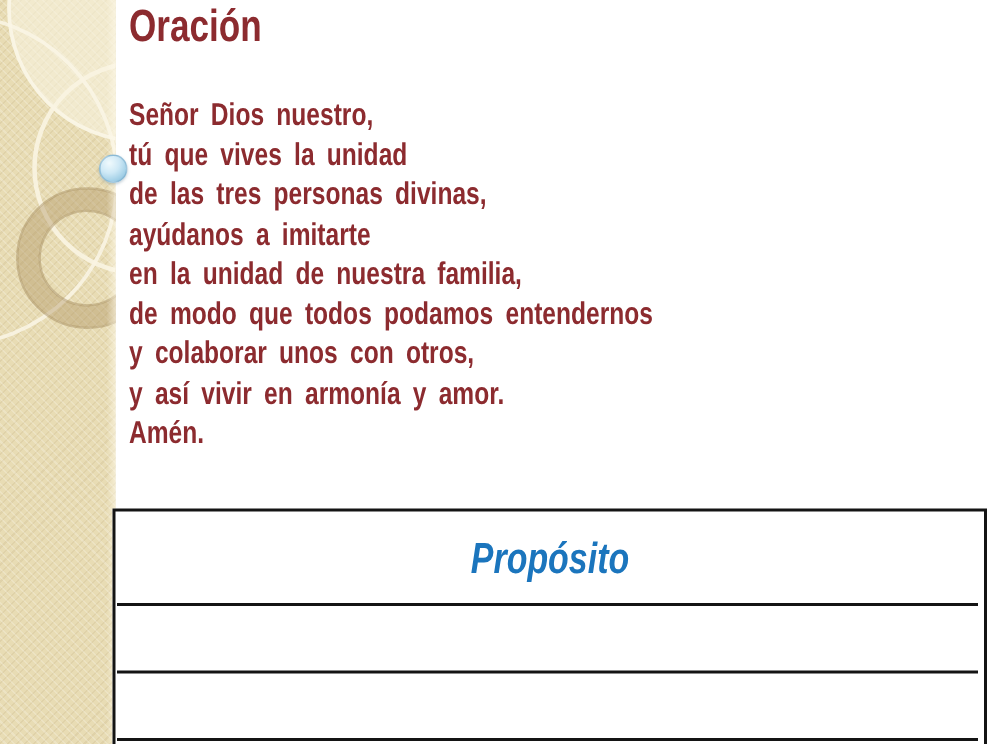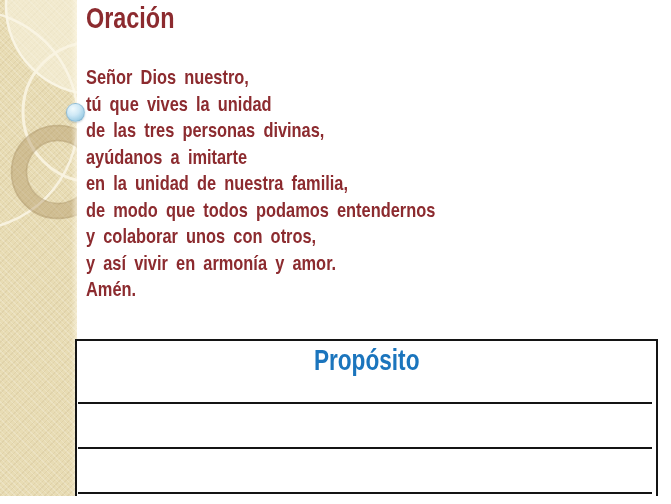--- a/index.html
+++ b/index.html
@@ -55,21 +55,21 @@
     word-spacing:0.22em;letter-spacing:0px;
     white-space:nowrap;
   }
   
   .pbox{
     position:absolute;left:75px;top:339px;width:579px;height:200px;
     border:2px solid var(--border);
     background:#ffffff;
   }
   .pbox-title-wrap{
-    width:100%;text-align:center;padding-top:3px;
+    width:100%;text-align:center;padding-top:16px;font-style:italic;
   }
   .pbox-title{
     font-size:29px;line-height:32px;font-weight:700;
     color:var(--blue);white-space:nowrap;
   }
   .writing-line{
     position:absolute;left:1px;right:4px;height:2px;
     background:var(--border);
   }
 </style>

